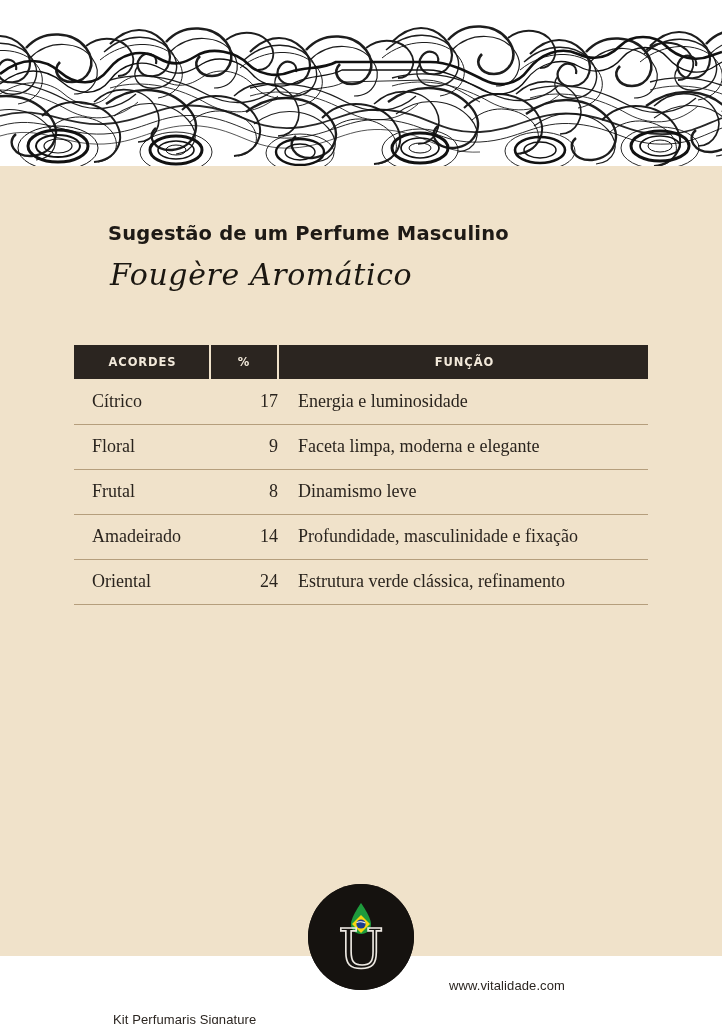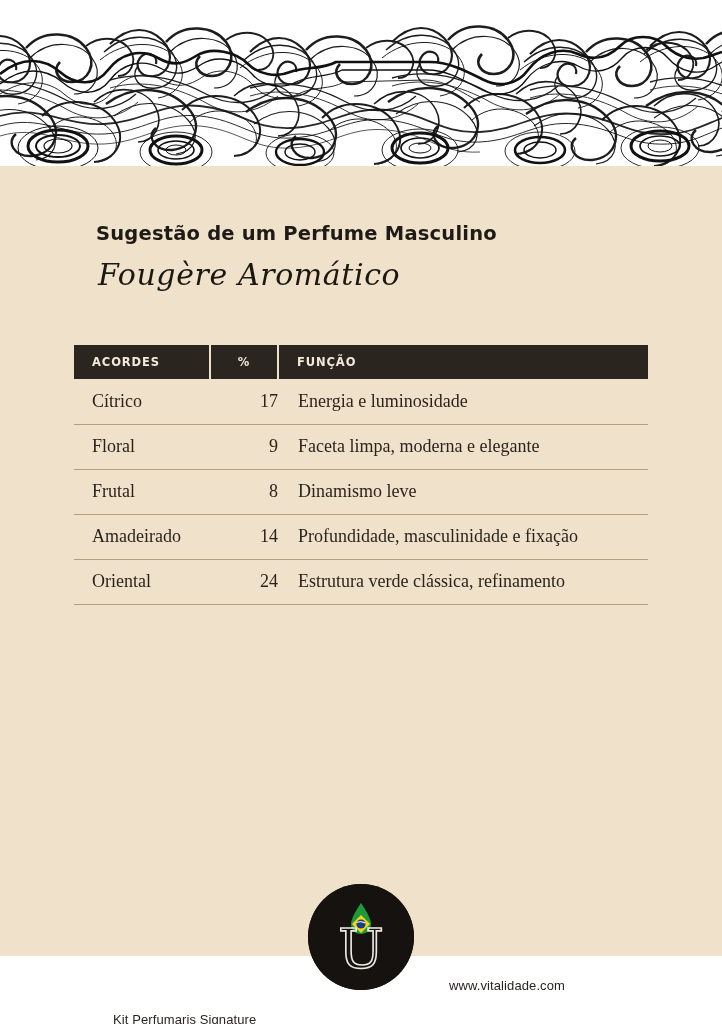--- a/index.html
+++ b/index.html
@@ -45,21 +45,21 @@
     left: 0;
     top: 166px;
     width: 722px;
     height: 790px;
     background: #F0E2CA;
   }
 
   
   .title-block {
     position: absolute;
-    left: 96px;
+    left: 108px;
     top: 222px;
     width: 560px;
   }
   .main-title {
     font-family: "DejaVu Sans", sans-serif;
     font-size: 19.5px;
     font-weight: bold;
     letter-spacing: 0.2px;
     color: #1E1A16;
     margin: 0;
@@ -85,21 +85,21 @@
     border-collapse: collapse;
     table-layout: fixed;
   }
   .accords-table thead th {
     background: #2B2520;
     color: #F2E9DA;
     font-family: "DejaVu Sans", sans-serif;
     font-size: 11.5px;
     font-weight: bold;
     letter-spacing: 0.9px;
-    text-align: left;
+    text-align: center;
     height: 34px;
     padding: 0 16px 0 18px;
     vertical-align: middle;
     box-sizing: border-box;
   }
   .accords-table thead th.col-pct {
     text-align: center;
     padding: 0;
     border-left: 2px solid #F0E2CA;
     border-right: 2px solid #F0E2CA;

